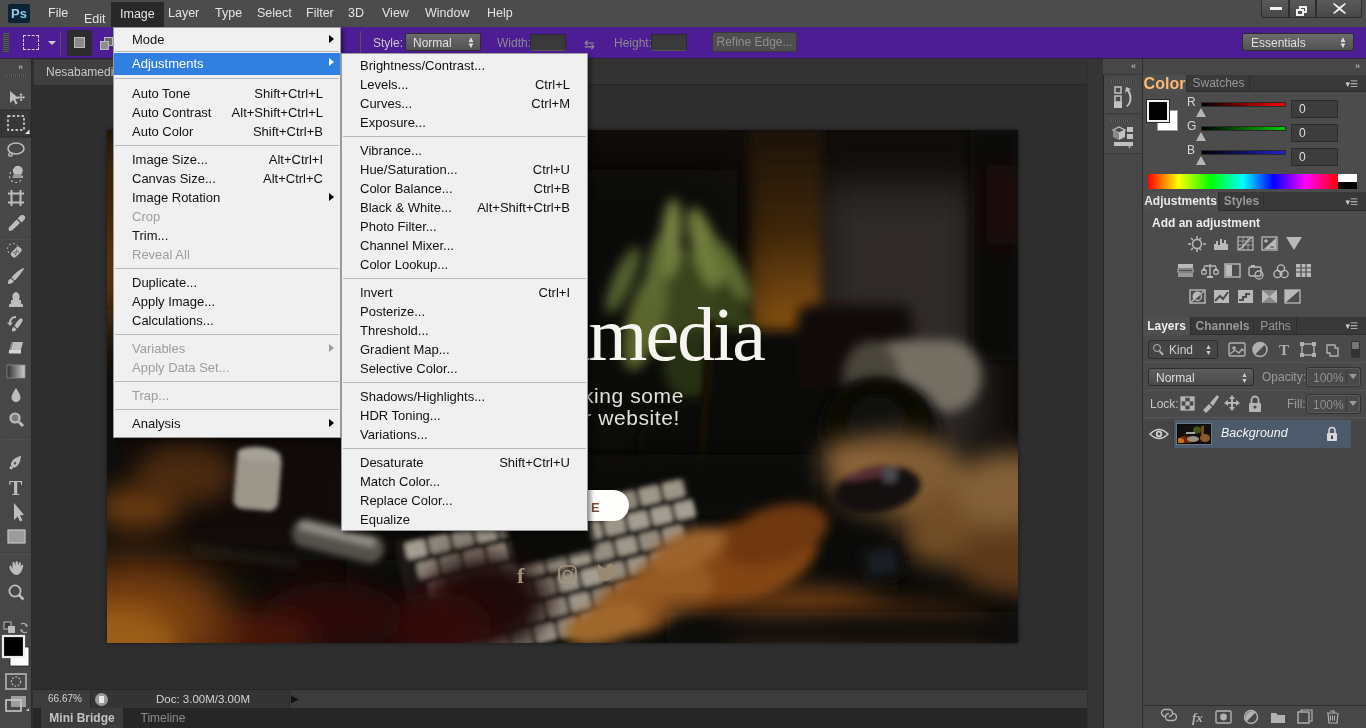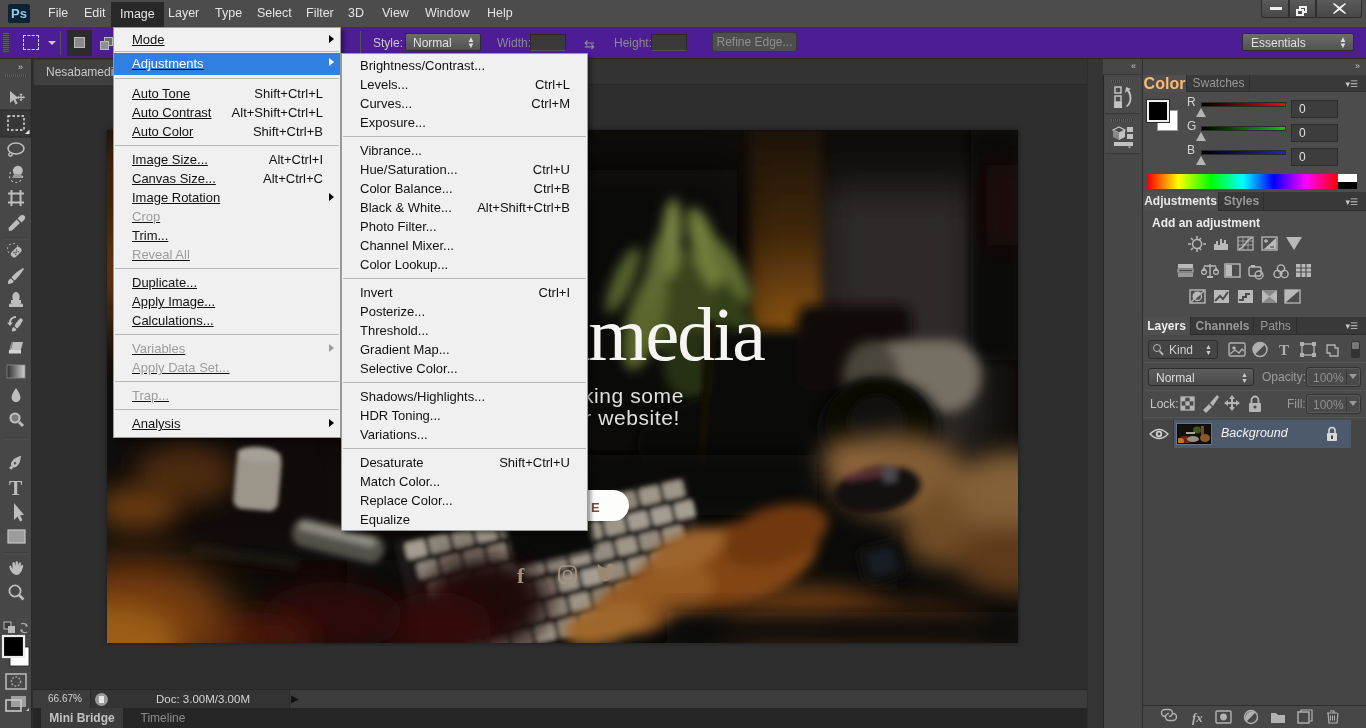--- a/index.html
+++ b/index.html
@@ -38,21 +38,21 @@
 .mhl { background:#2f80e0; color:#fff; height:22px !important; line-height:22px !important; }
 .mhl .ar { border-left-color:#fff; }
 </style>
 </head>
 <body>
 <div id="root">
 
 <div id="menubar" class="abs">
   <div id="pslogo" class="abs">Ps</div>
   <div class="mitem abs" style="left:48px;">File</div>
-  <div class="mitem abs" style="left:84px;">Edit</div>
+  <div class="mitem abs" style="left:84px;margin-top:6px;">Edit</div>
   <div class="mitem mactive abs" style="left:111px; top:2px; height:25px; line-height:25px; padding:0 9px;">Image</div>
   <div class="mitem abs" style="left:168px;">Layer</div>
   <div class="mitem abs" style="left:215px;">Type</div>
   <div class="mitem abs" style="left:257px;">Select</div>
   <div class="mitem abs" style="left:306px;">Filter</div>
   <div class="mitem abs" style="left:348px;">3D</div>
   <div class="mitem abs" style="left:382px;">View</div>
   <div class="mitem abs" style="left:425px;">Window</div>
   <div class="mitem abs" style="left:487px;">Help</div>
   <div class="winbtn abs" style="left:1261px; width:28px; border-bottom-left-radius:3px;">
@@ -731,21 +731,21 @@
         <rect x="155" y="6" width="11" height="11"></rect>
               <path d="M158 6 v-2 h11 v11 h-2" stroke-width="1.2"></path>
         <path d="M184 7 h10 M185 7 l1 10 h8 l1 -10 M187 5 h4 v2" stroke-width="1.2"></path>
               <path d="M187.5 9.5 v5 M189.5 9.5 v5 M191.5 9.5 v5" stroke-width="1"></path>
       </svg>
     </div>
   </div>
 </div>
 </div>
 
-<div id="imagemenu" class="abs" style="left:113px; top:27px; width:228px; height:411px; padding-top:2px;text-decoration:underline;">
+<div id="imagemenu" class="abs" style="left:113px; top:27px; width:228px; height:411px; padding-top:2px;">
 <div class="mrow">Mode<span class="ar"></span></div>
 <div class="msep" style="margin-top:1.5px; margin-bottom:1.5px;"></div>
 <div class="mrow mhl">Adjustments<span class="ar"></span></div>
 <div class="msep" style="margin-top:3px; margin-bottom:5px;"></div>
 <div class="mrow">Auto Tone<span class="sc">Shift+Ctrl+L</span></div>
 <div class="mrow">Auto Contrast<span class="sc">Alt+Shift+Ctrl+L</span></div>
 <div class="mrow">Auto Color<span class="sc">Shift+Ctrl+B</span></div>
 <div class="msep"></div>
 <div class="mrow">Image Size...<span class="sc">Alt+Ctrl+I</span></div>
 <div class="mrow">Canvas Size...<span class="sc">Alt+Ctrl+C</span></div>

